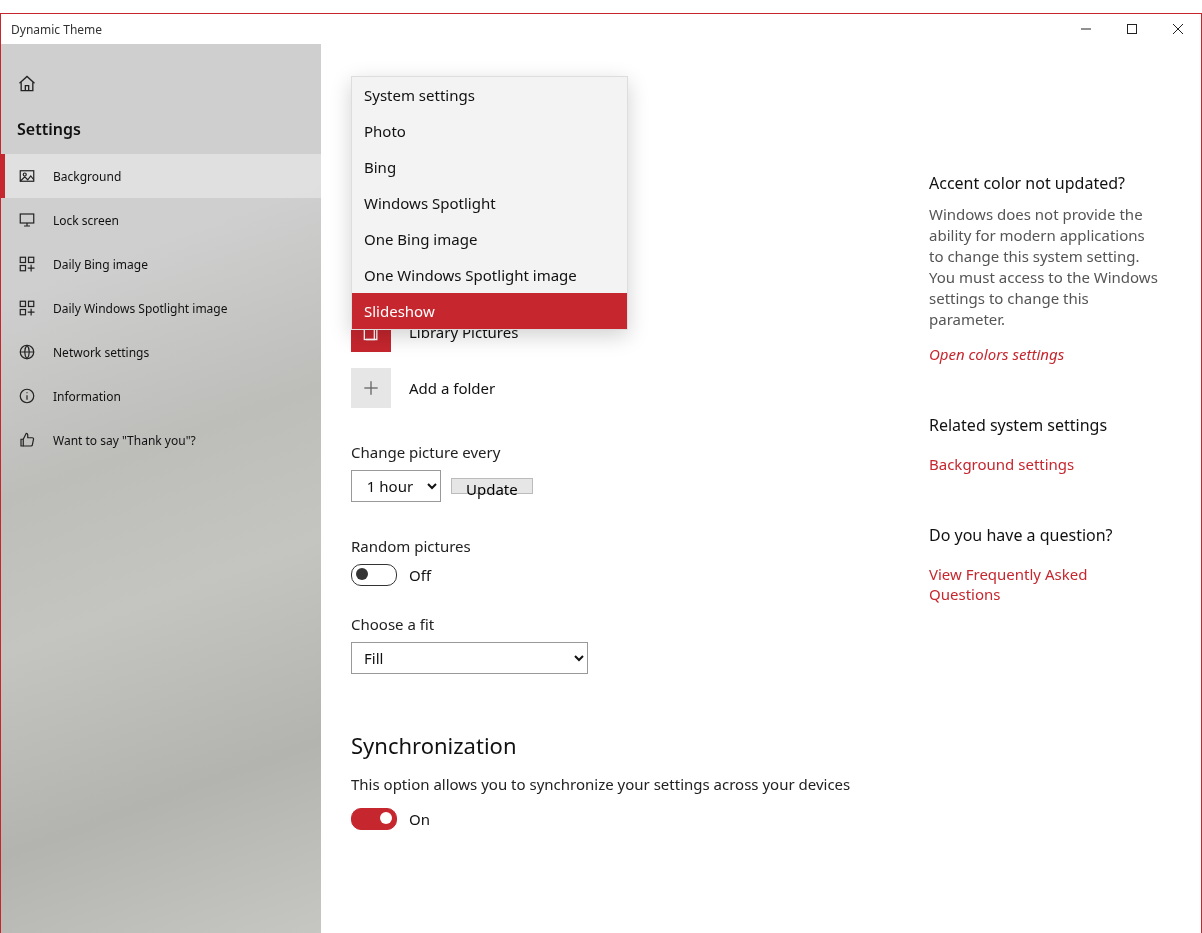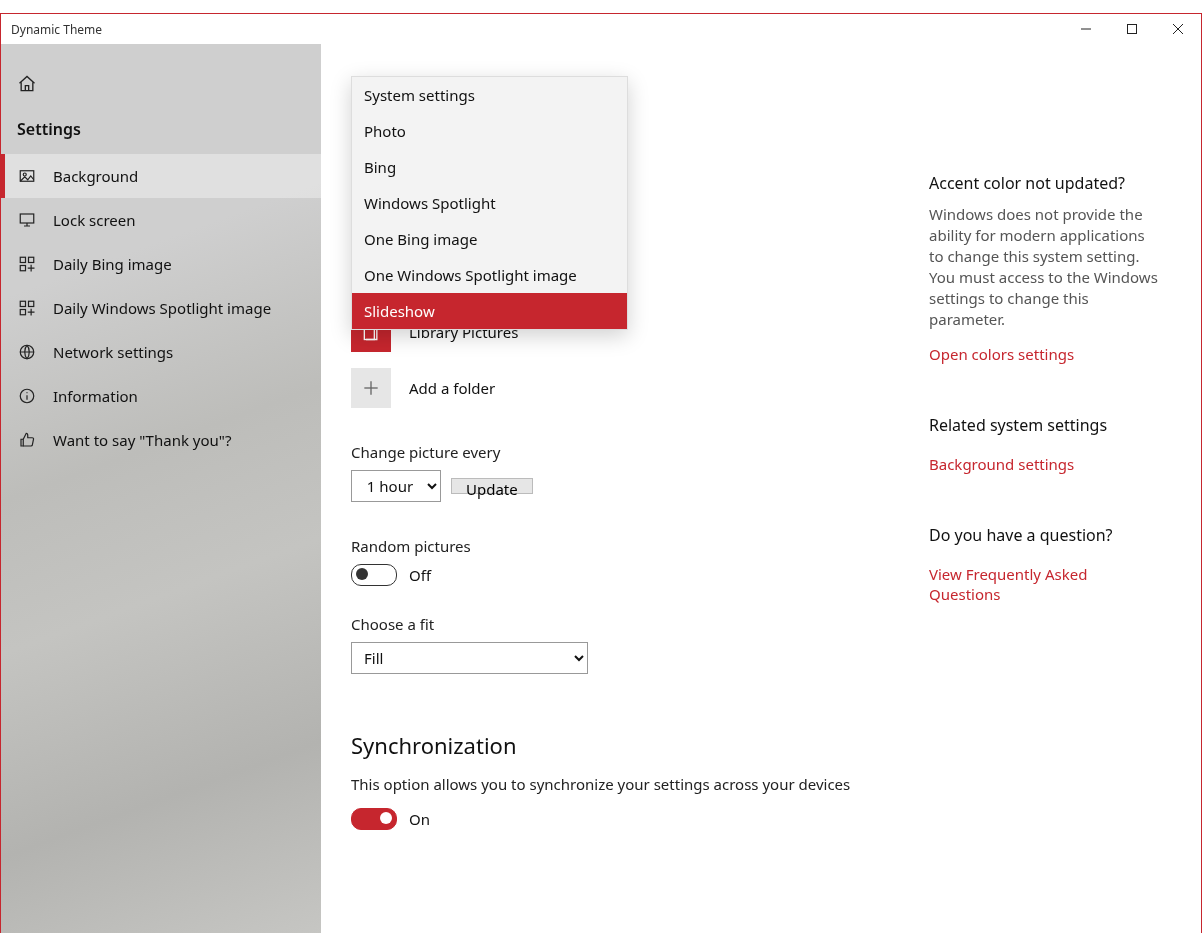--- a/index.html
+++ b/index.html
@@ -60,24 +60,24 @@
     width: 20px;
     height: 20px;
   }
   .sidebar-header {
     font-weight: 600;
     font-size: 16px;
     padding: 6px 16px 14px 16px;
   }
   .nav-item {
     display: flex;
-    align-items: flex-start;
+    align-items: center;
     gap: 16px;
     padding: 12px 16px 12px 16px;
-    font-size: 15px;
+    font-size: 12px;
     cursor: pointer;
     position: relative;
   }
   .nav-item.selected {
     background: rgba(255,255,255,0.35);
   }
   .nav-item.selected::before {
     content: "";
     position: absolute;
     left: 0; top: 0; bottom: 0;
@@ -416,21 +416,21 @@
               <div class="knob"></div>
             </div>
           <span>On</span>
         </div>
       </div>
 
       <div class="right-col">
         <div class="right-block">
           <div class="right-heading">Accent color not updated?</div>
           <div class="right-text">Windows does not provide the ability for modern applications to change this system setting. You must access to the Windows settings to change this parameter.</div>
-          <a class="accent" href="#" style="margin-top:14px;">Open colors settings</a>
+          <a class="accent" href="#" style="margin-top:14px;font-style:italic;">Open colors settings</a>
         </div>
         <div class="right-block">
           <div class="right-heading">Related system settings</div>
           <a class="accent" href="#" style="margin-top:8px;">Background settings</a>
         </div>
         <div class="right-block">
           <div class="right-heading">Do you have a question?</div>
           <a class="accent" href="#" style="margin-top:8px;">View Frequently Asked Questions</a>
         </div>
       </div>

